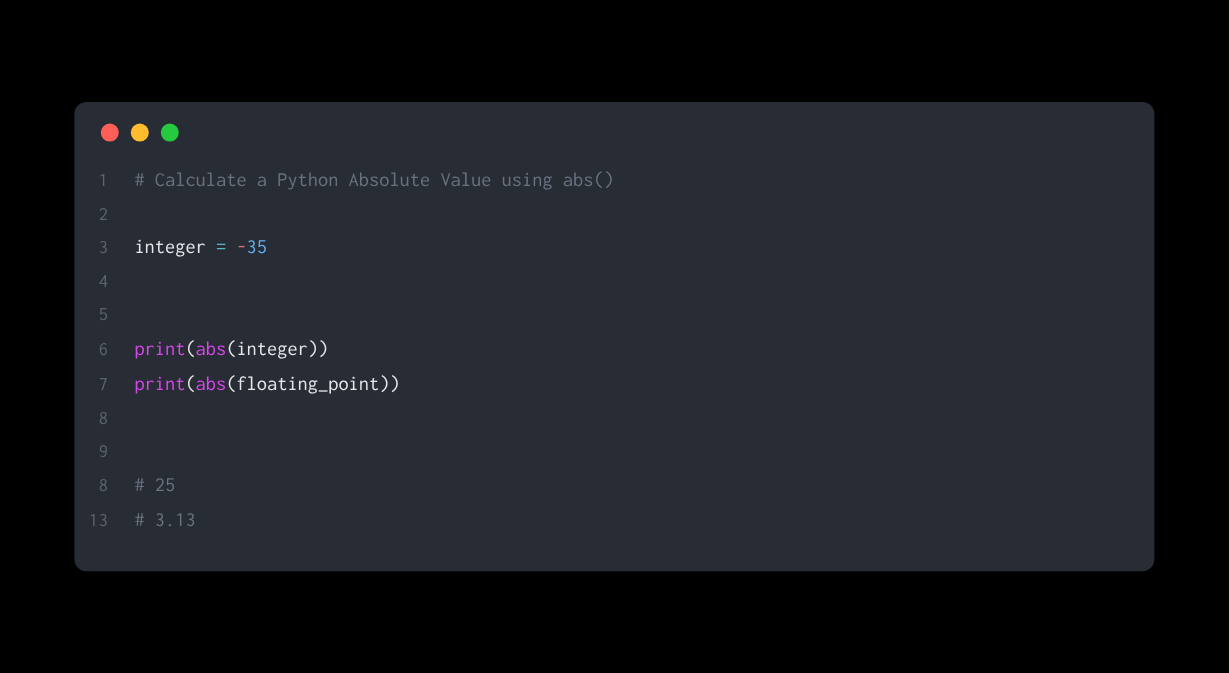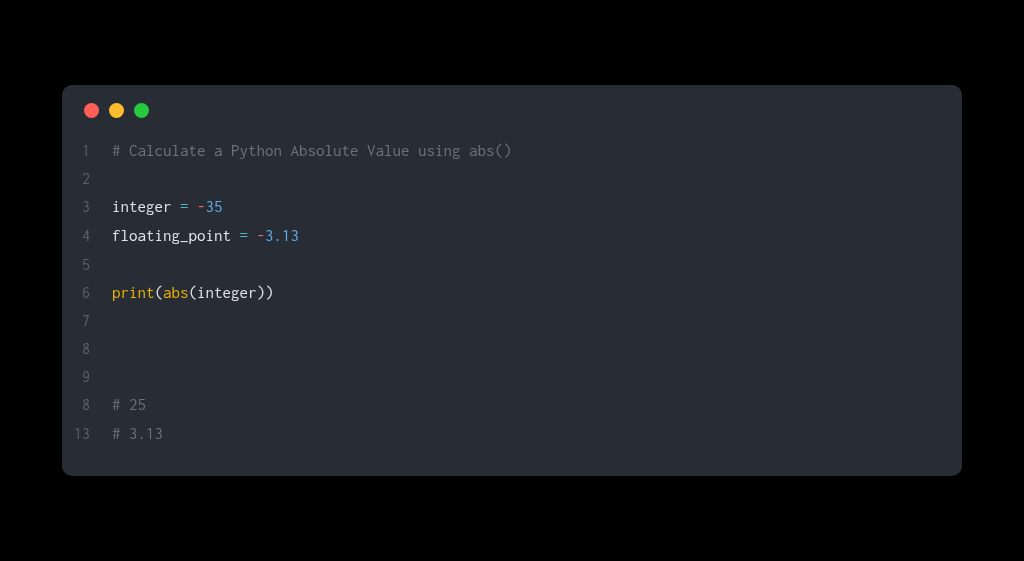--- a/index.html
+++ b/index.html
@@ -57,21 +57,21 @@
       font-size: 16px;
     }
     .line-content {
       white-space: pre;
       color: #abb2bf;
     }
     .tok-comment { color: #6a7280; }
     .tok-variable { color: #e5e7eb; }
     .tok-operator { color: #56b6c2; }
     .tok-number { color: #61afef; }
-    .tok-builtin { color: #eab308; }
+    .tok-builtin { color: #d946ef; }
     .tok-punct { color: #e5e7eb; }
     .tok-identifier { color: #e5e7eb; }
     .tok-negative { color: #e06c75; }
   </style>
 </head>
 <body>
 
 <div class="code-window">
   <div class="titlebar">
     <div class="traffic-light traffic-red"></div>
@@ -86,32 +86,32 @@
       <div class="code-line">
         <span class="line-number">2</span>
         <span class="line-content"></span>
       </div>
       <div class="code-line">
         <span class="line-number">3</span>
         <span class="line-content"><span class="tok-variable">integer</span><span class="tok-variable"> </span><span class="tok-operator">=</span><span class="tok-variable"> </span><span class="tok-negative">-</span><span class="tok-number">35</span></span>
       </div>
       <div class="code-line">
         <span class="line-number">4</span>
-        <span class="line-content"><span class="tok-variable">floating_point</span><span class="tok-variable"> </span><span class="tok-operator">=</span><span class="tok-variable"> </span><span class="tok-negative">-</span><span class="tok-number">3.13</span></span>
       </div>
       <div class="code-line">
         <span class="line-number">5</span>
         <span class="line-content"></span>
       </div>
       <div class="code-line">
         <span class="line-number">6</span>
         <span class="line-content"><span class="tok-builtin">print</span><span class="tok-punct">(</span><span class="tok-builtin">abs</span><span class="tok-punct">(</span><span class="tok-identifier">integer</span><span class="tok-punct">))</span></span>
       </div>
       <div class="code-line">
         <span class="line-number">7</span>
+        <span class="line-content"><span class="tok-builtin">print</span><span class="tok-punct">(</span><span class="tok-builtin">abs</span><span class="tok-punct">(</span><span class="tok-identifier">floating_point</span><span class="tok-punct">))</span></span>
       </div>
       <div class="code-line">
         <span class="line-number">8</span>
         <span class="line-content"></span>
       </div>
       <div class="code-line">
         <span class="line-number">9</span>
       </div>
       <div class="code-line">
         <span class="line-number">8</span>

